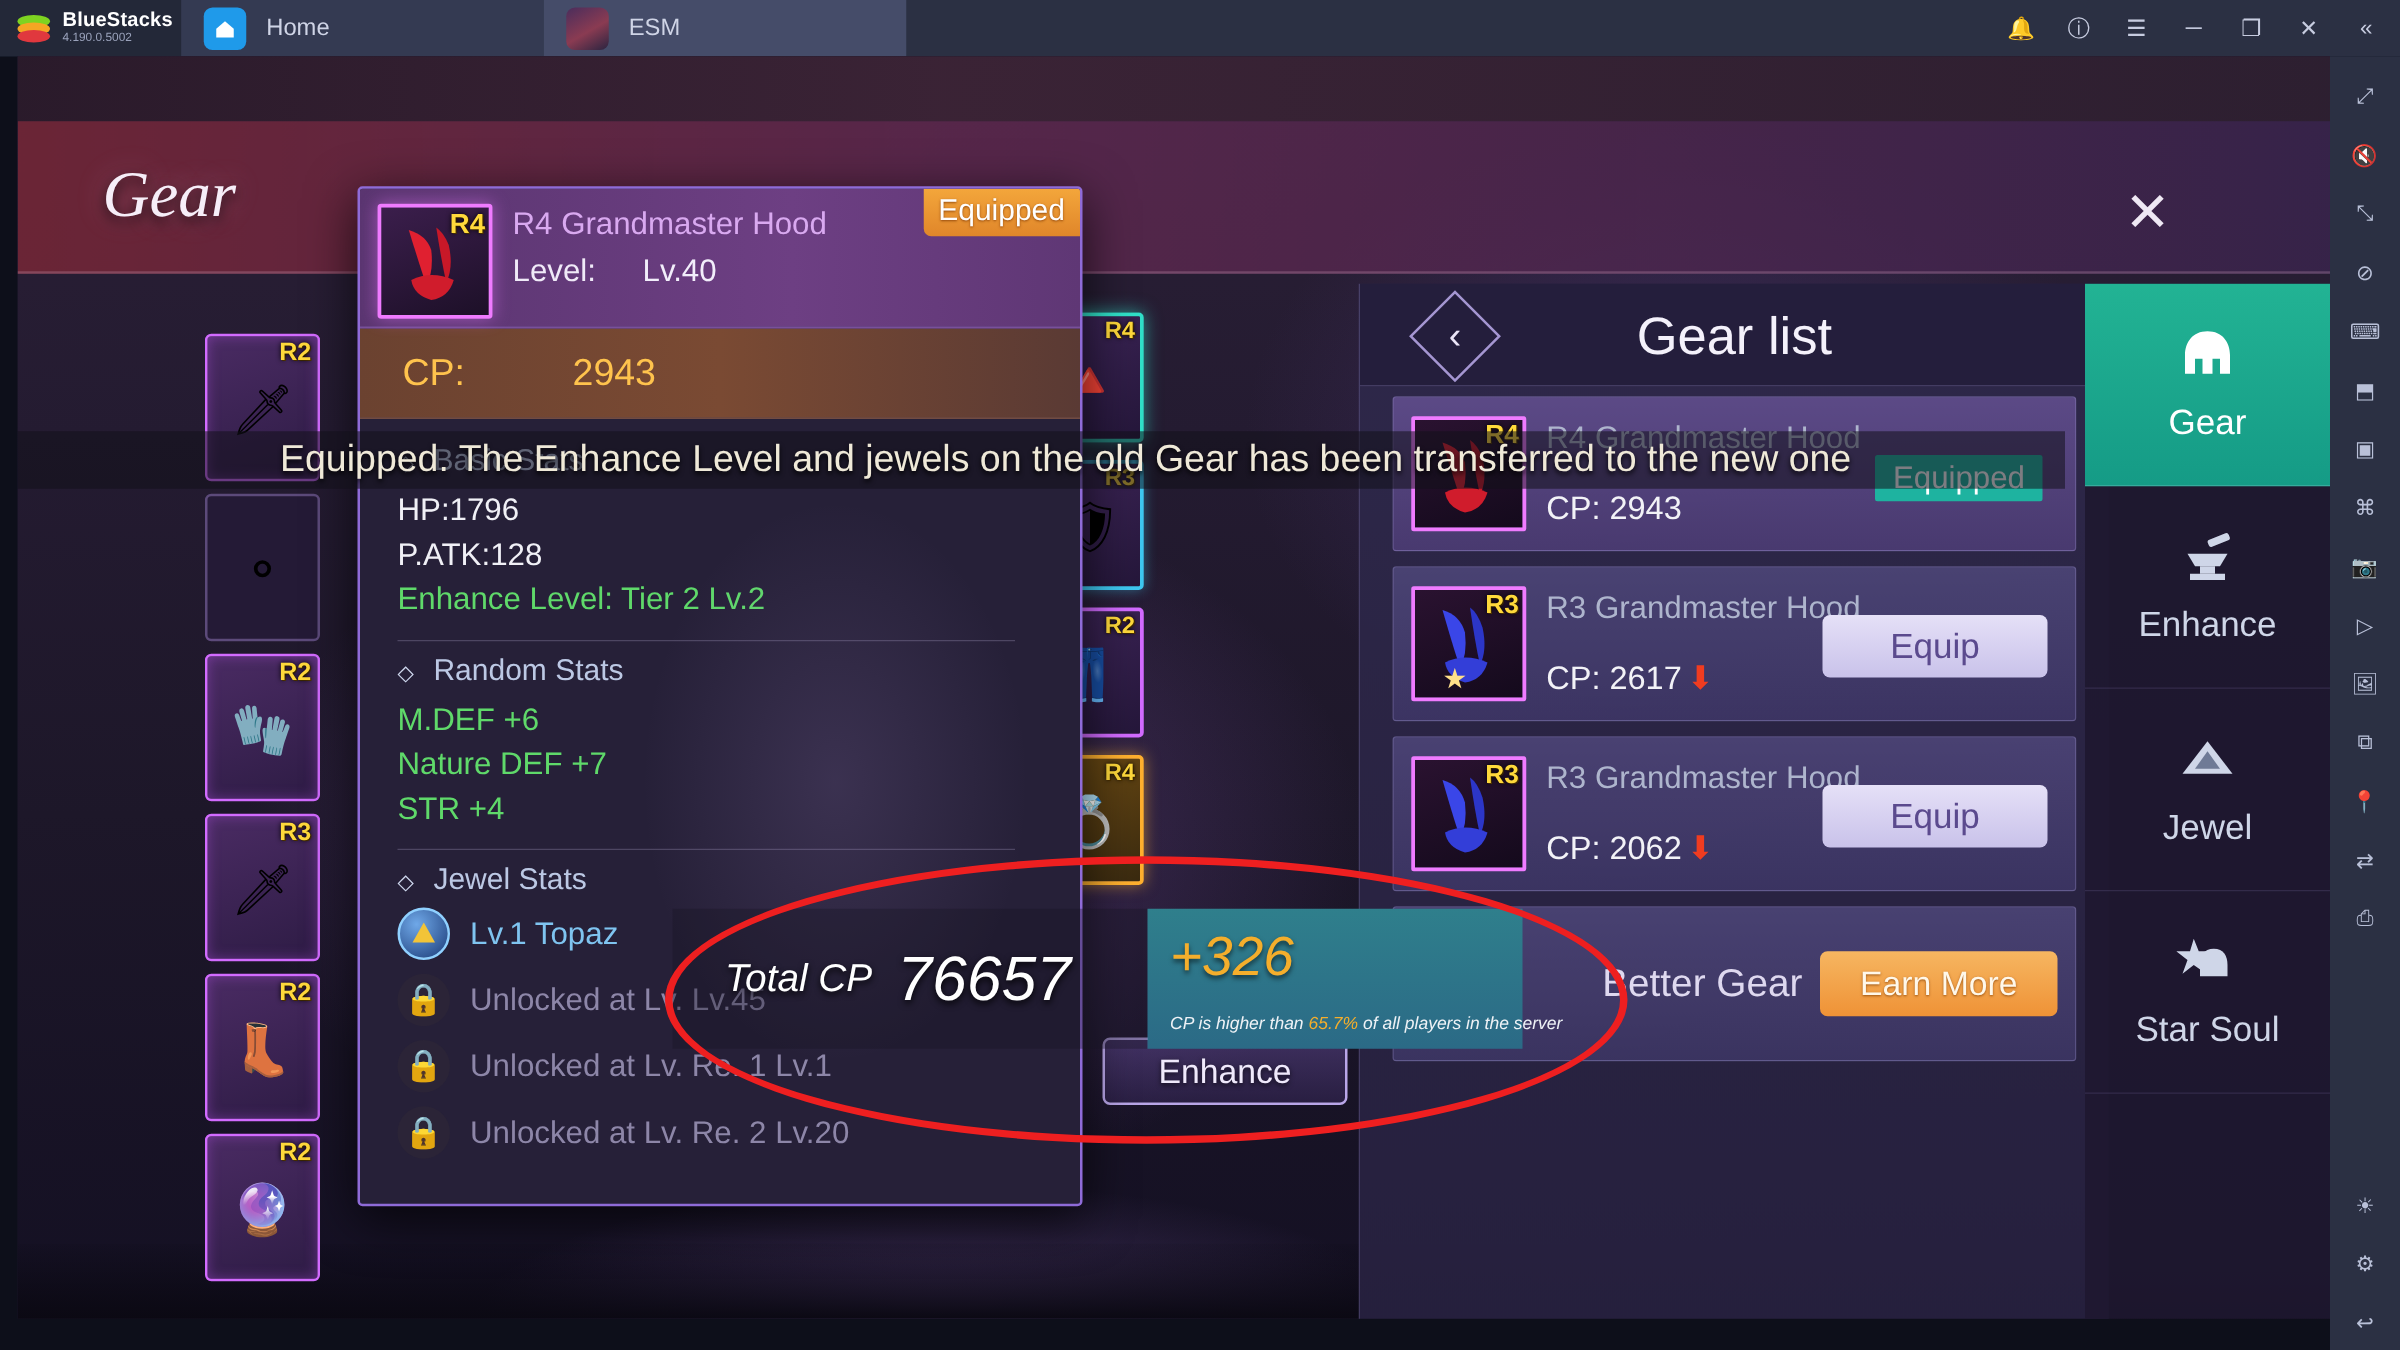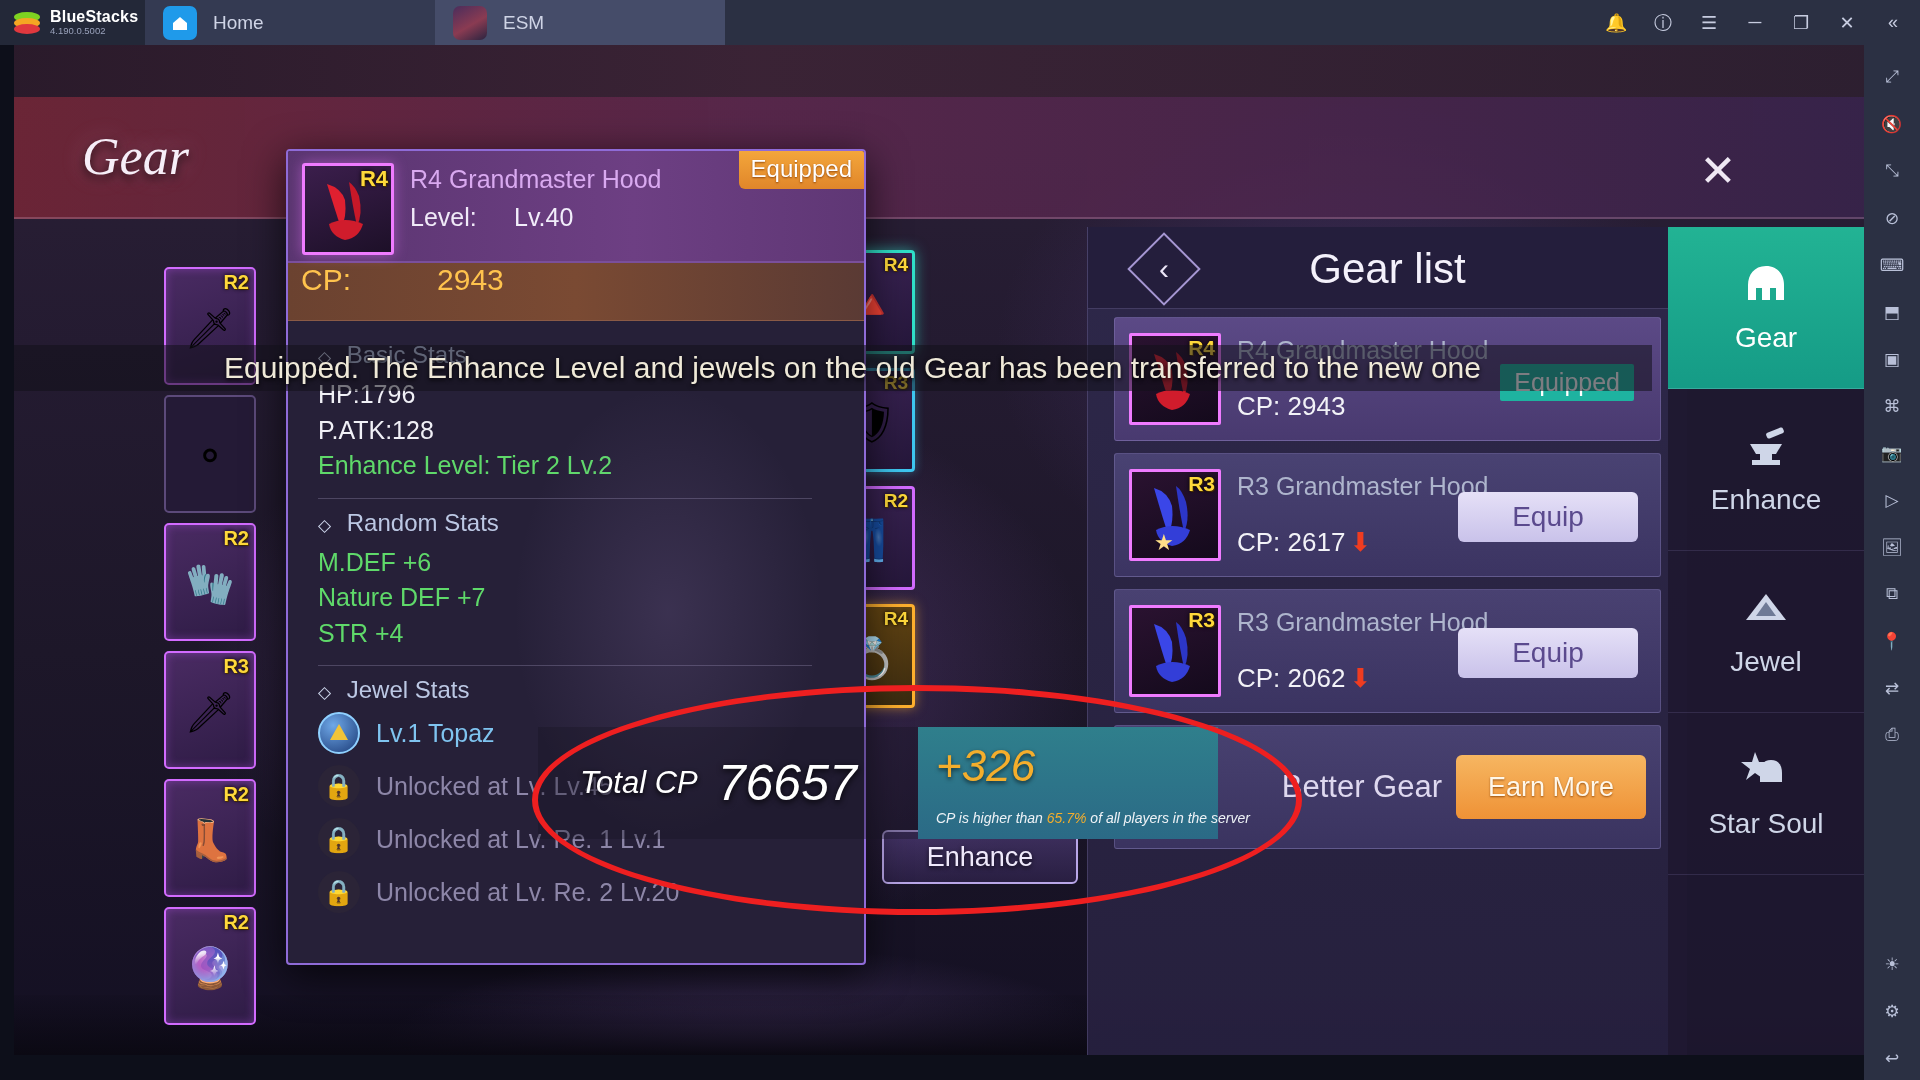--- a/index.html
+++ b/index.html
@@ -126,21 +126,21 @@
   #tt-name{ font-size:25px; color:#d9a9f0; margin-bottom:8px; }
   .ttrow{ display:flex; font-size:25px; color:#f2eefb; line-height:1.2; }
   .ttrow .k{ width:104px; color:#f0eaf8; }
   .ttrow .v2{ margin-left:24px; }
   #equipped-badge{
     position:absolute; right:0; top:0; padding:4px 12px 6px;
     background:linear-gradient(180deg,#f3a63b,#e0862a); color:#fff; font-size:24px;
     border-radius:0 0 0 6px; text-shadow:0 1px 2px rgba(120,50,0,.8);
   }
   #tt-cp{
-    height:58px; display:flex; align-items:flex-start; padding-left:13px; gap:86px;
+    height:72px; display:flex; align-items:center; padding-left:34px; gap:86px;
     background:linear-gradient(90deg,#6b4230,#7a4a33 50%,#5a3a34);
     border-bottom:1px solid #8a5a46; font-size:30px; color:#ffc34d;
   }
   #tt-body{ position:relative; padding:14px 0 0 30px; height:646px; }
   #tt-body::before{
     content:""; position:absolute; inset:0;
     background:radial-gradient(ellipse 220px 320px at 66% 45%, rgba(168,140,208,.16), transparent 70%);
     pointer-events:none;
   }
   .sec-h{ font-size:24px; color:#bcc8e4; margin:6px 0 8px; }
@@ -186,21 +186,21 @@
   .gname{ font-size:25px; color:#aeb5cd; margin-bottom:26px; }
   .gcp{ font-size:26px; color:#f2f2f7; display:flex; align-items:center; gap:4px; }
   .darrow{ color:#f03c20; font-size:26px; }
   .equipped-tag{ position:absolute; right:26px; top:46px; background:#1eb3a0; color:#fff;
     font-size:25px; padding:4px 14px; border-radius:2px; }
   .equip-btn{ position:absolute; right:22px; top:38px; width:180px; height:50px;
     border-radius:6px; background:linear-gradient(180deg,#e5e0f7,#c9c2ea);
     color:#5b4a8e; font-size:28px; display:flex; align-items:center; justify-content:center; }
   .grow.better{ justify-content:space-between; }
   .better-txt{ margin-left:auto; margin-right:14px; font-size:31px; color:#ded8ef; }
-  .earn-btn{ width:190px; height:64px; border-radius:6px;
+  .earn-btn{ width:190px; height:52px; border-radius:6px;
     background:linear-gradient(180deg,#f6b661,#ef9236); color:#fff8ea; font-size:27px;
     display:flex; align-items:center; justify-content:center; flex:none;
     text-shadow:0 1px 2px rgba(130,60,0,.8); }
 
   
   #gtabs{ position:absolute; right:0; top:182px; width:196px; height:843px;
     background:rgba(30,24,48,.92); }
   .gtab{ height:162px; display:flex; flex-direction:column; align-items:center;
     justify-content:center; gap:8px; color:#cfd6e8; font-size:28px;
     border-bottom:1px solid rgba(150,140,200,.18); }

